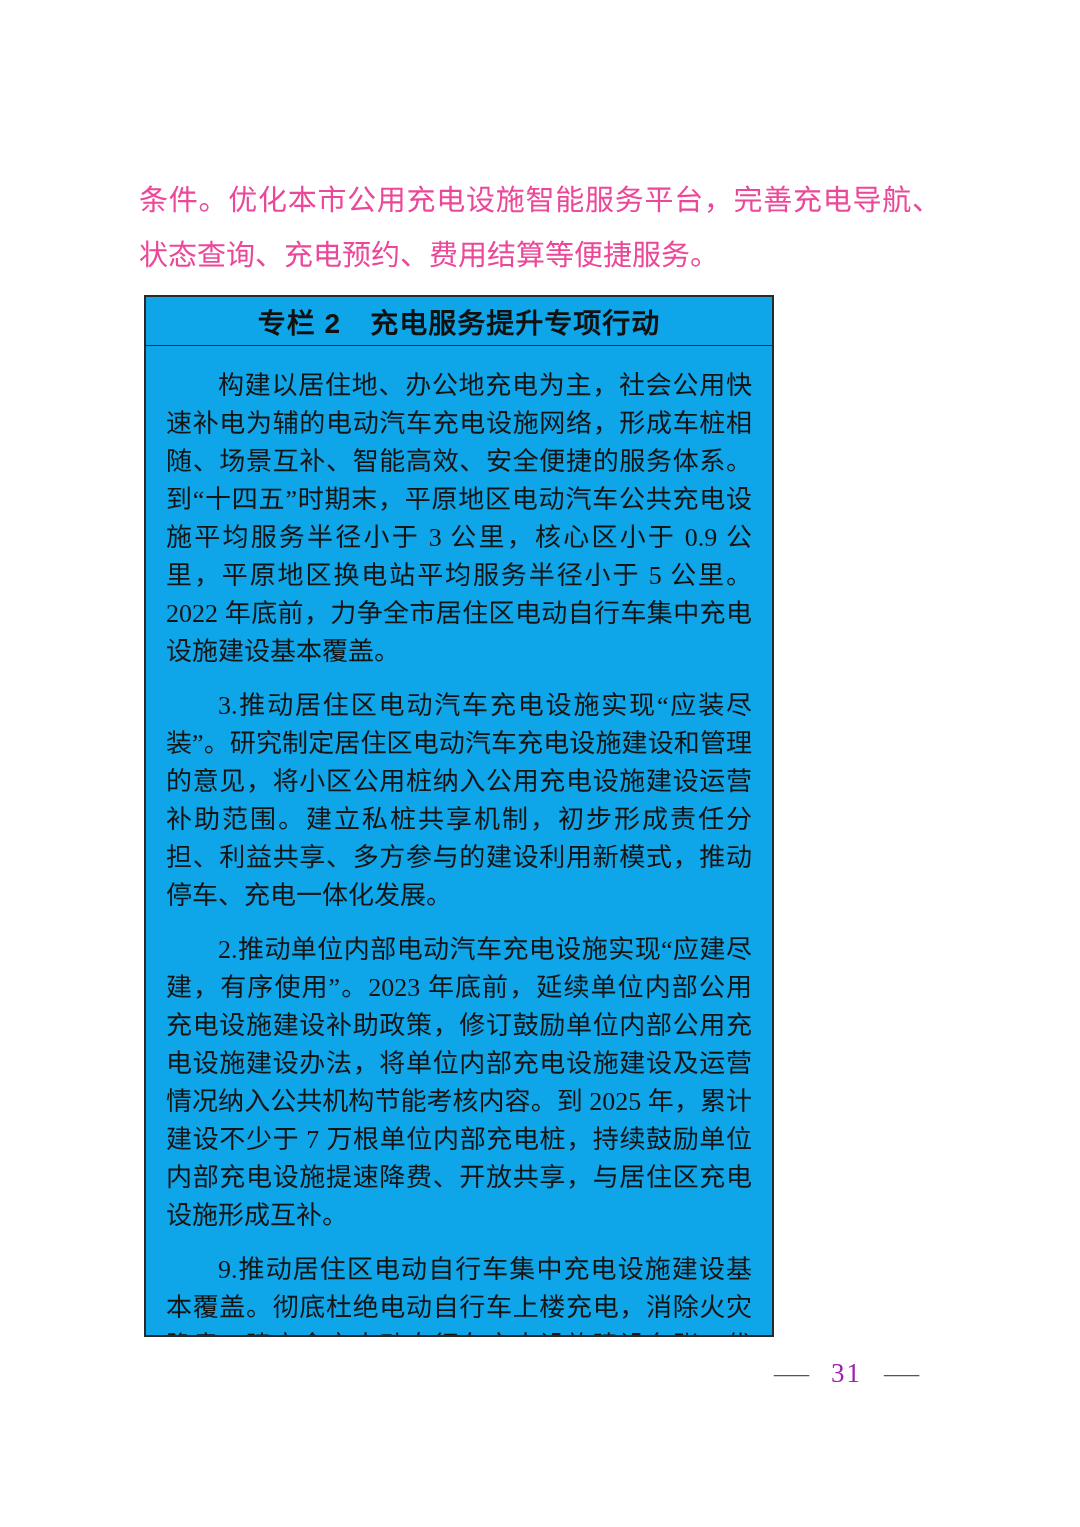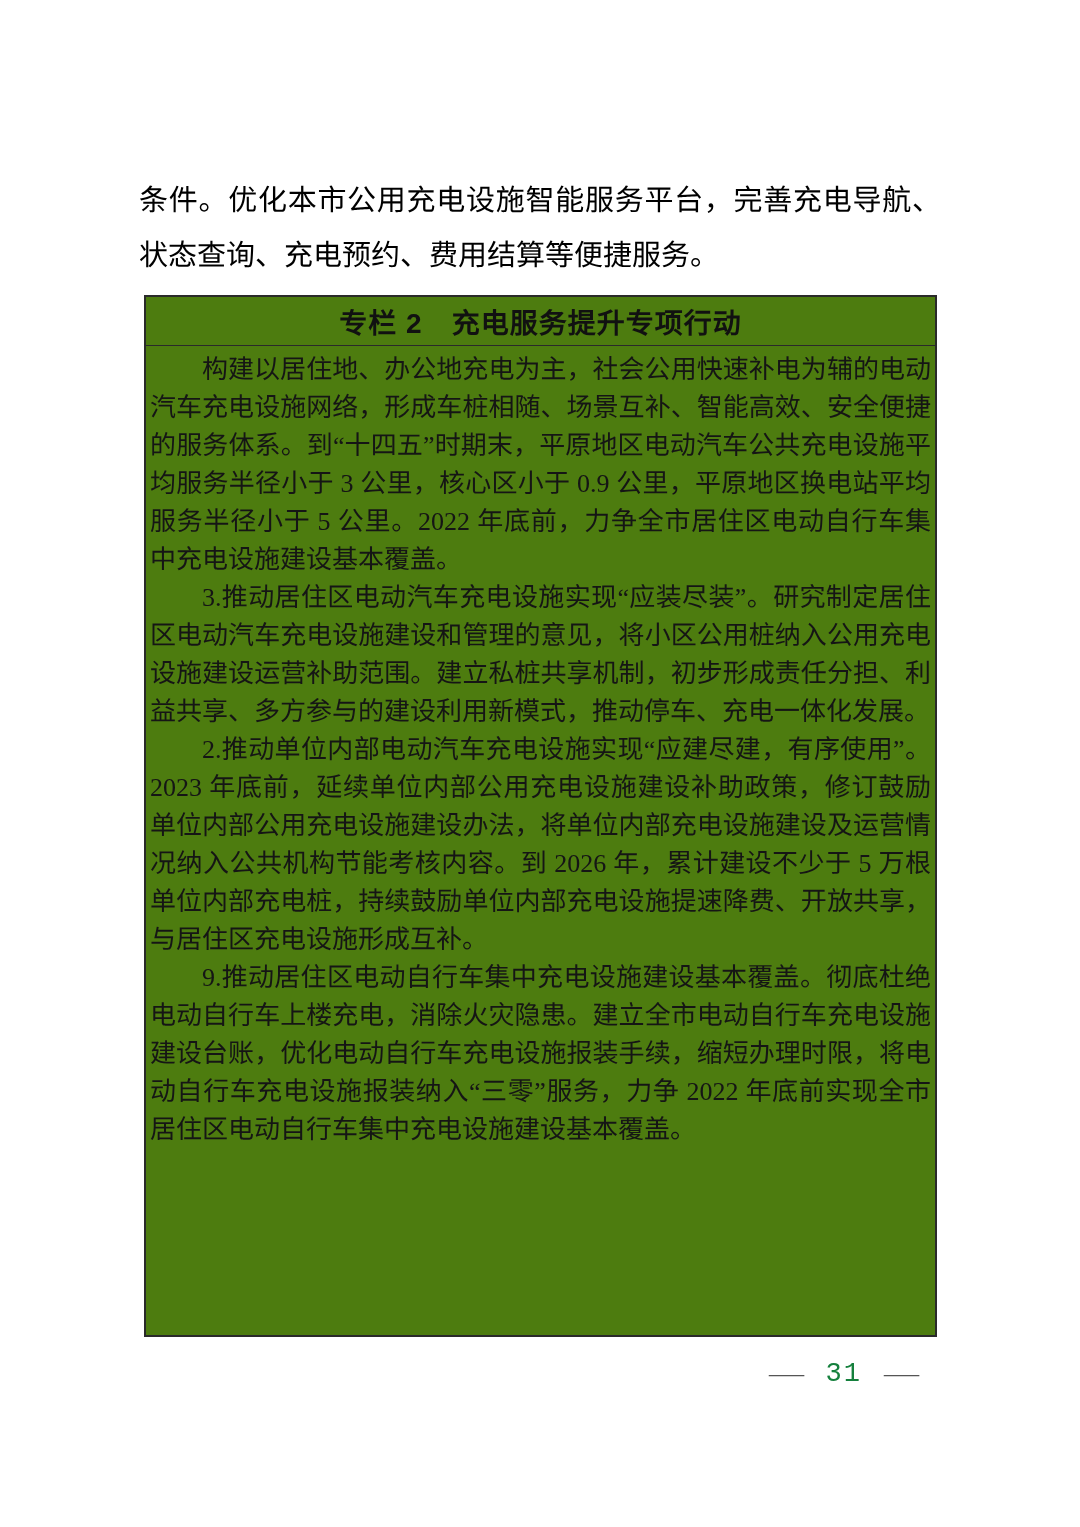--- a/index.html
+++ b/index.html
@@ -20,31 +20,31 @@
   }
   
   .intro {
     position: absolute;
     left: 139px;
     top: 173px;
     width: 802px;
     font-size: 29px;
     line-height: 55px;
     text-align: justify;
-    color: #000000;
+    color: #ec4899;
   }
   
   .column-box {
     position: absolute;
     left: 144px;
     top: 295px;
-    width: 793px;
+    width: 630px;
     height: 1042px;
     border: 2px solid #2a2a2a;
-    background: #4d7c0f;
+    background: #0ea5e9;
     overflow: hidden;
   }
   .column-box-title {
     height: 49px;
     border-bottom: 1px solid #2a2a2a;
     display: flex;
     align-items: center;
     justify-content: center;
     font-family: "Liberation Sans", "DejaVu Sans", sans-serif;
     font-weight: bold;
@@ -54,57 +54,56 @@
   }
   .column-box-body {
     padding: 5px 4px 0 4px;
     font-size: 26px;
     line-height: 38px;
     text-align: justify;
     color: #151515;
   }
   .column-box-body p {
     text-indent: 2em;
-    margin: 0;
+    margin: 16px;
   }
   
   .page-footer {
     position: absolute;
     top: 1358px;
     right: 165px;
     font-size: 27px;
     display: flex;
     align-items: center;
     white-space: nowrap;
   }
   .page-footer .dash {
     color: #555555;
     transform: scaleX(1.3);
     display: inline-block;
   }
   .page-footer .num {
-    color: #15803d;
+    color: #a21caf;
     margin: 0 26px;
     letter-spacing: 2px;
-    font-family: Liberation Mono, monospace;
   }
 </style>
 </head>
 <body>
 
 <div class="page">
 
   <p class="intro">条件。优化本市公用充电设施智能服务平台，完善充电导航、状态查询、充电预约、费用结算等便捷服务。</p>
 
   <section class="column-box">
     <header class="column-box-title">专栏 2　充电服务提升专项行动</header>
     <div class="column-box-body">
       <p>构建以居住地、办公地充电为主，社会公用快速补电为辅的电动汽车充电设施网络，形成车桩相随、场景互补、智能高效、安全便捷的服务体系。到“十四五”时期末，平原地区电动汽车公共充电设施平均服务半径小于 3 公里，核心区小于 0.9 公里，平原地区换电站平均服务半径小于 5 公里。2022 年底前，力争全市居住区电动自行车集中充电设施建设基本覆盖。</p>
       <p>3.推动居住区电动汽车充电设施实现“应装尽装”。研究制定居住区电动汽车充电设施建设和管理的意见，将小区公用桩纳入公用充电设施建设运营补助范围。建立私桩共享机制，初步形成责任分担、利益共享、多方参与的建设利用新模式，推动停车、充电一体化发展。</p>
-      <p>2.推动单位内部电动汽车充电设施实现“应建尽建，有序使用”。2023 年底前，延续单位内部公用充电设施建设补助政策，修订鼓励单位内部公用充电设施建设办法，将单位内部充电设施建设及运营情况纳入公共机构节能考核内容。到 2026 年，累计建设不少于 5 万根单位内部充电桩，持续鼓励单位内部充电设施提速降费、开放共享，与居住区充电设施形成互补。</p>
+      <p>2.推动单位内部电动汽车充电设施实现“应建尽建，有序使用”。2023 年底前，延续单位内部公用充电设施建设补助政策，修订鼓励单位内部公用充电设施建设办法，将单位内部充电设施建设及运营情况纳入公共机构节能考核内容。到 2025 年，累计建设不少于 7 万根单位内部充电桩，持续鼓励单位内部充电设施提速降费、开放共享，与居住区充电设施形成互补。</p>
       <p>9.推动居住区电动自行车集中充电设施建设基本覆盖。彻底杜绝电动自行车上楼充电，消除火灾隐患。建立全市电动自行车充电设施建设台账，优化电动自行车充电设施报装手续，缩短办理时限，将电动自行车充电设施报装纳入“三零”服务，力争 2022 年底前实现全市居住区电动自行车集中充电设施建设基本覆盖。</p>
     </div>
   </section>
 
   <footer class="page-footer">
     <span class="dash">—</span>
     <span class="num">31</span>
     <span class="dash">—</span>
   </footer>
 

